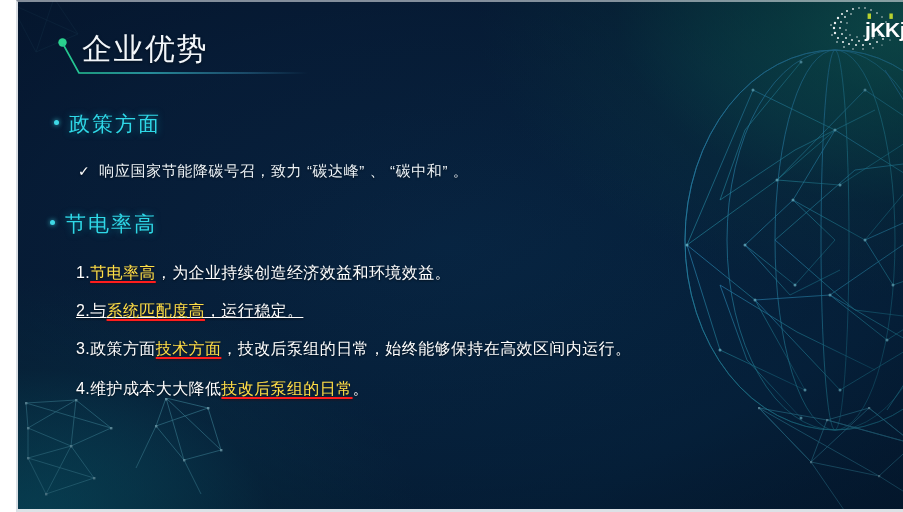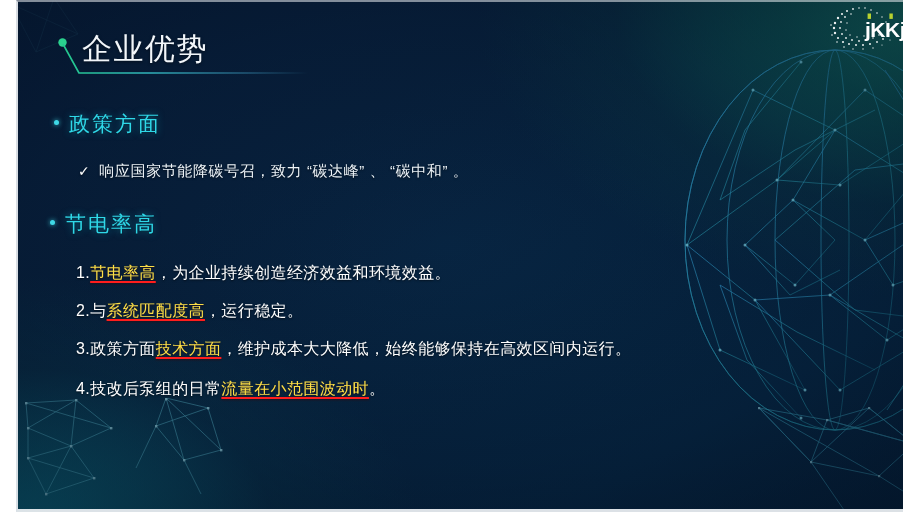--- a/index.html
+++ b/index.html
@@ -86,21 +86,21 @@
   }
   .check-line .tick { color:#ffffff; font-size:14px; }
 
   .num-line {
     position:absolute; left:60px;
     color:#ffffff; font-size:16px; letter-spacing:0.4px;
     white-space:nowrap;
     text-shadow:0 1px 2px rgba(0,0,0,0.6);
   }
   #item-1 { top:263px; }
-  #item-2 { top:301px; }
+  #item-2 { top:301px;text-decoration:underline; }
   #item-3 { top:339px; }
   #item-4 { top:379px; }
 
   .hl {
     color:#fde047;
     text-decoration:underline;
     text-decoration-color:#ff1d1d;
     text-underline-offset:3px;
     text-decoration-thickness:1.5px;
     text-shadow:0 1px 2px rgba(60,0,0,0.5);
@@ -333,23 +333,23 @@
 
     <div class="num-line" id="item-1">
       <span>1.</span><span></span><span class="hl">节电率高</span><span>，为企业持续创造经济效益和环境效益。</span>
     </div>
 
     <div class="num-line" id="item-2">
       <span>2.</span><span>与</span><span class="hl">系统匹配度高</span><span>，运行稳定。</span>
     </div>
 
     <div class="num-line" id="item-3">
-      <span>3.</span><span>政策方面</span><span class="hl">技术方面</span><span>，维护成本大大降低，始终能够保持在高效区间内运行。</span>
+      <span>3.</span><span>政策方面</span><span class="hl">技术方面</span><span>，技改后泵组的日常，始终能够保持在高效区间内运行。</span>
     </div>
 
     <div class="num-line" id="item-4">
-      <span>4.</span><span>技改后泵组的日常</span><span class="hl">流量在小范围波动时</span><span>。</span>
+      <span>4.</span><span>维护成本大大降低</span><span class="hl">技改后泵组的日常</span><span>。</span>
     </div>
 
   </div>
 
   <div class="edge-frame"></div>
 </div>
 
 </body></html>

